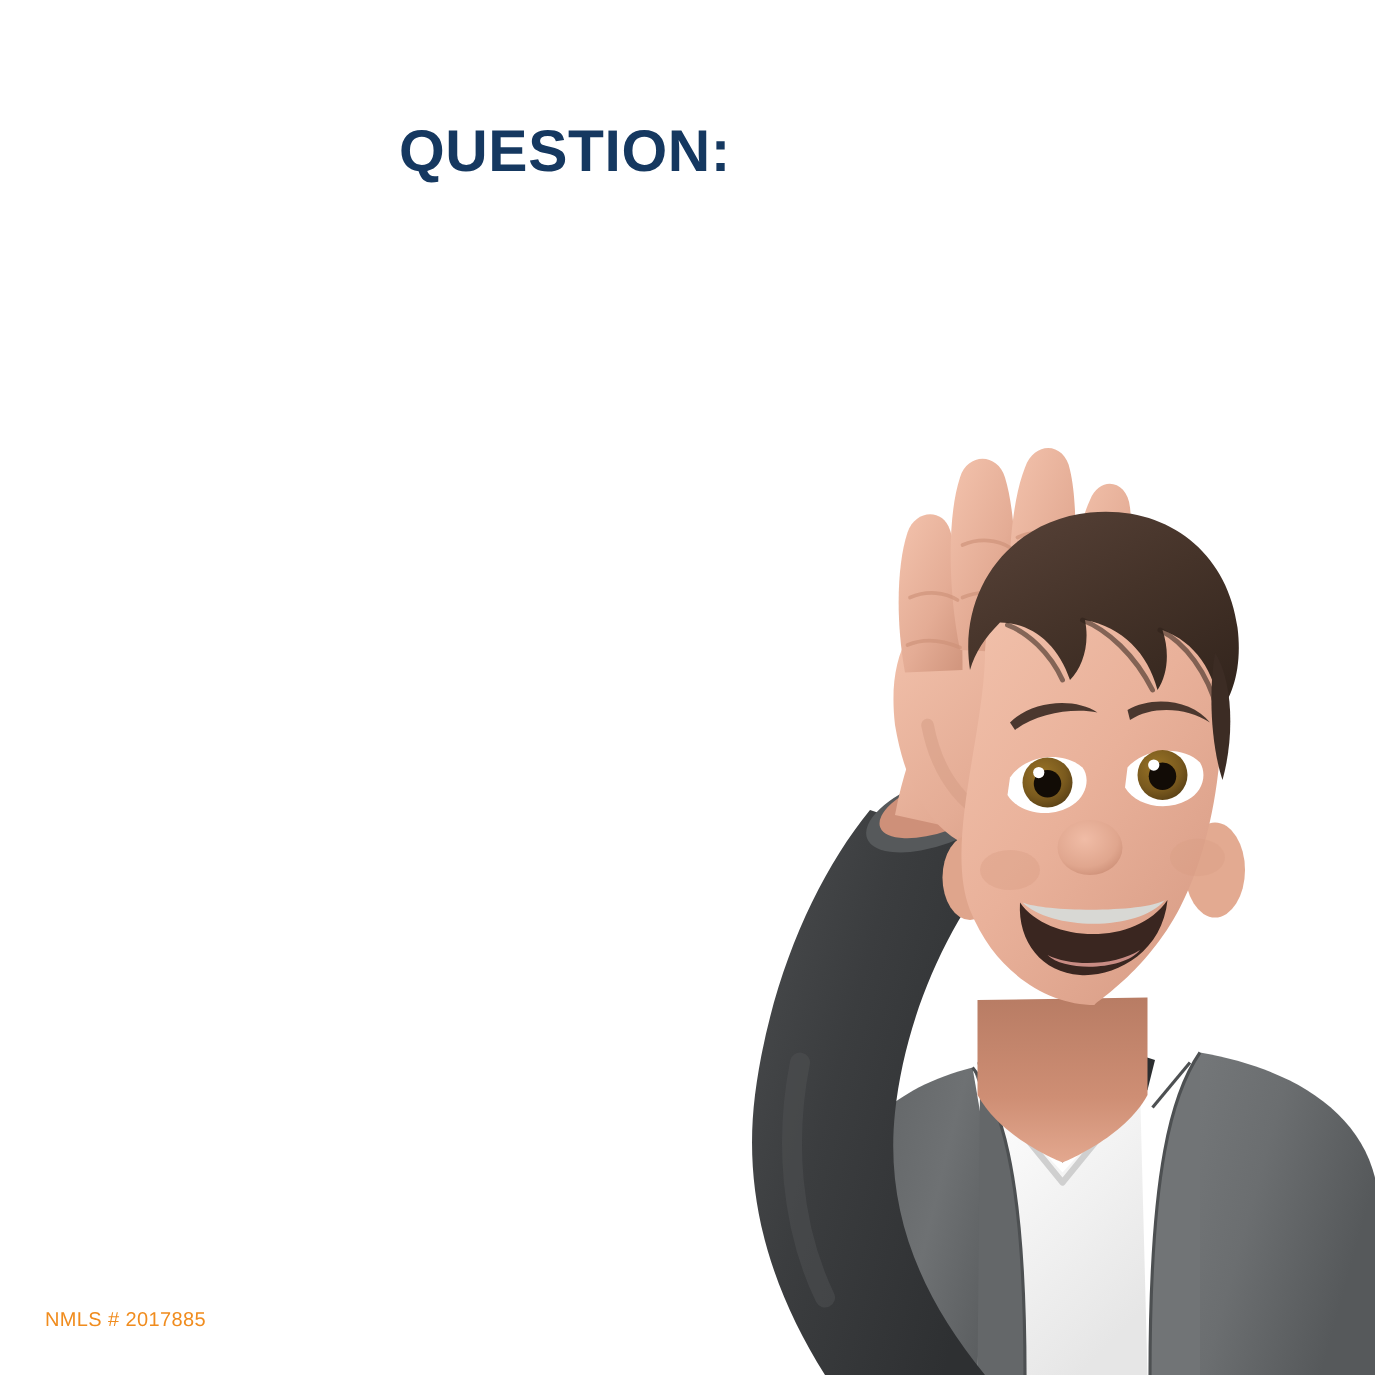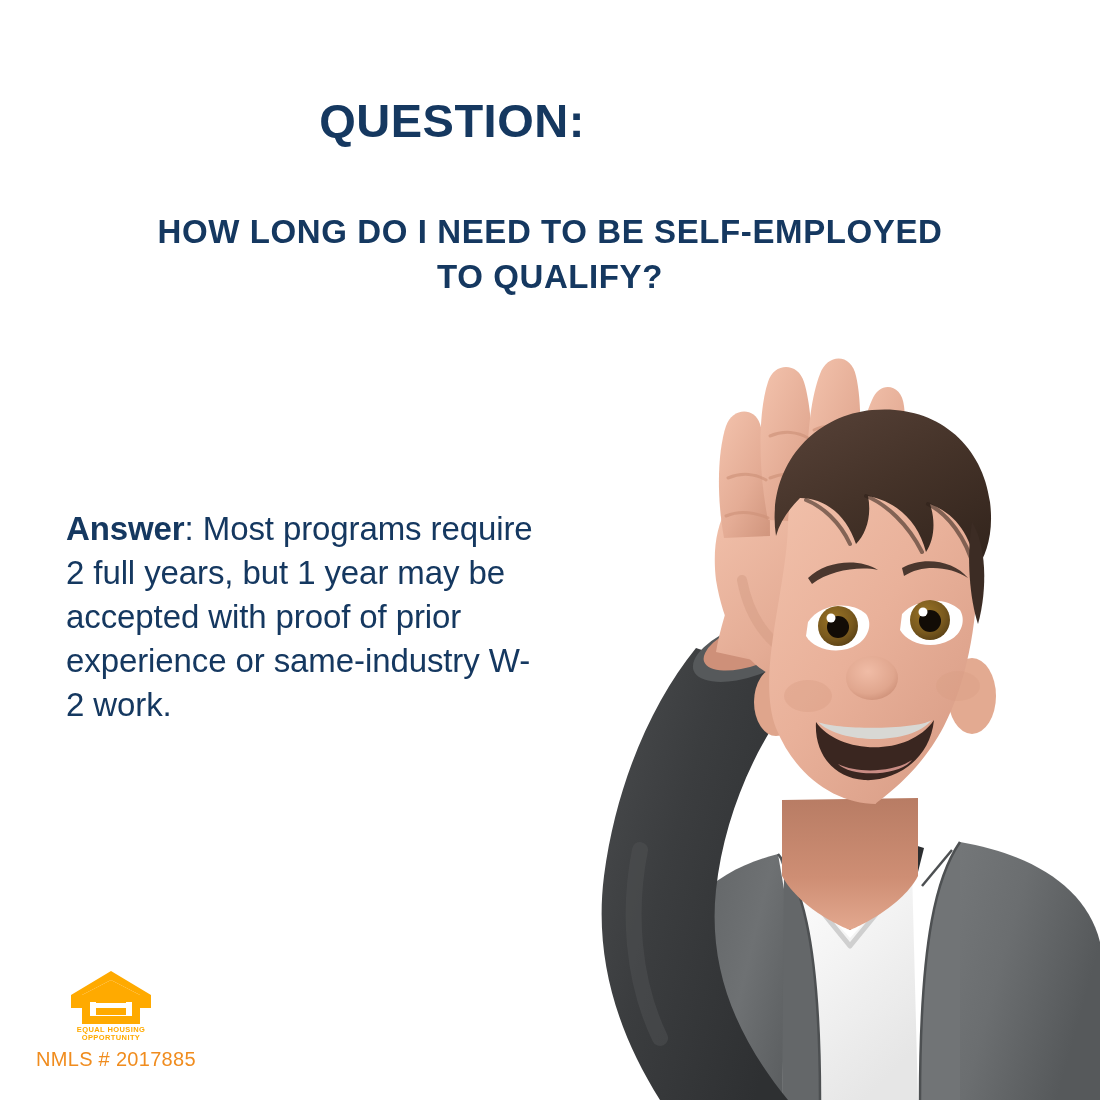--- a/index.html
+++ b/index.html
@@ -66,21 +66,21 @@
     left: 68px;
     top: 968px;
     width: 86px;
     height: 76px;
   }
   #nmls-text {
     position: absolute;
     left: 36px;
     top: 1048px;
     font-family: "Liberation Sans", sans-serif;
-    font-size: 20px;
+    font-size: 16px;
     color: #F08C1E;
     letter-spacing: 0.3px;
   }
 
   
   #character {
     position: absolute;
     left: 520px;
     top: 330px;
     width: 580px;
@@ -88,23 +88,21 @@
   }
   #character svg { display: block; width: 100%; height: 100%; }
 </style>
 </head>
 <body>
 
 <div id="canvas">
 
   <div id="question-label">QUESTION:</div>
 
-  <div id="question-text">HOW LONG DO I NEED TO BE SELF-EMPLOYED TO QUALIFY?</div>
-
-  <div id="answer-block"><span id="answer-lead">Answer</span><span id="answer-body">: Most programs require 2 full years, but 1 year may be accepted with proof of prior experience or same-industry W-2 work.</span></div>
+
 
   <div id="character">
     <svg viewBox="0 0 580 770" xmlns="http://www.w3.org/2000/svg">
       <defs>
         <linearGradient id="gSkin" x1="0" y1="0" x2="1" y2="1">
           <stop offset="0%" stop-color="#F0BCA6"></stop>
           <stop offset="55%" stop-color="#E6AC94"></stop>
           <stop offset="100%" stop-color="#D29A82"></stop>
         </linearGradient>
         <linearGradient id="gFace" x1="0.15" y1="0" x2="0.9" y2="1">
@@ -285,29 +283,16 @@
           <path d="M318 434 C338 444 374 442 392 430
                    C380 446 332 448 318 434 Z" fill="#C98C84"></path>
         </g>
 
         <ellipse cx="288" cy="366" rx="24" ry="16" fill="#D79A82" opacity="0.35"></ellipse>
         <ellipse cx="438" cy="356" rx="22" ry="15" fill="#D79A82" opacity="0.3"></ellipse>
       </g>
     </svg>
   </div>
 
-  <div id="ehoLogo">
-    <svg viewBox="0 0 86 76" xmlns="http://www.w3.org/2000/svg">
-
-      <path d="M43 3 L83 27 L83 40 L72 40 L72 27 L43 12 L14 27 L14 40 L3 40 L3 27 Z" fill="#FFAA00"></path>
-
-      <path d="M14 27 L43 12 L72 27 L72 56 L14 56 Z M22 34 L22 48 L64 48 L64 34 Z" fill="#FFAA00" fill-rule="evenodd"></path>
-
-      <rect x="28" y="28" width="30" height="7" fill="#FFAA00"></rect>
-      <rect x="28" y="40" width="30" height="7" fill="#FFAA00"></rect>
-      <text x="43" y="64" text-anchor="middle" font-family="Liberation Sans, sans-serif" font-size="7.5" font-weight="bold" fill="#FFAA00" letter-spacing="0.4">EQUAL HOUSING</text>
-      <text x="43" y="72" text-anchor="middle" font-family="Liberation Sans, sans-serif" font-size="7.5" font-weight="bold" fill="#FFAA00" letter-spacing="0.4">OPPORTUNITY</text>
-    </svg>
-  </div>
 
   <div id="nmls-text">NMLS # 2017885</div>
 
 </div>
 
 </body></html>

